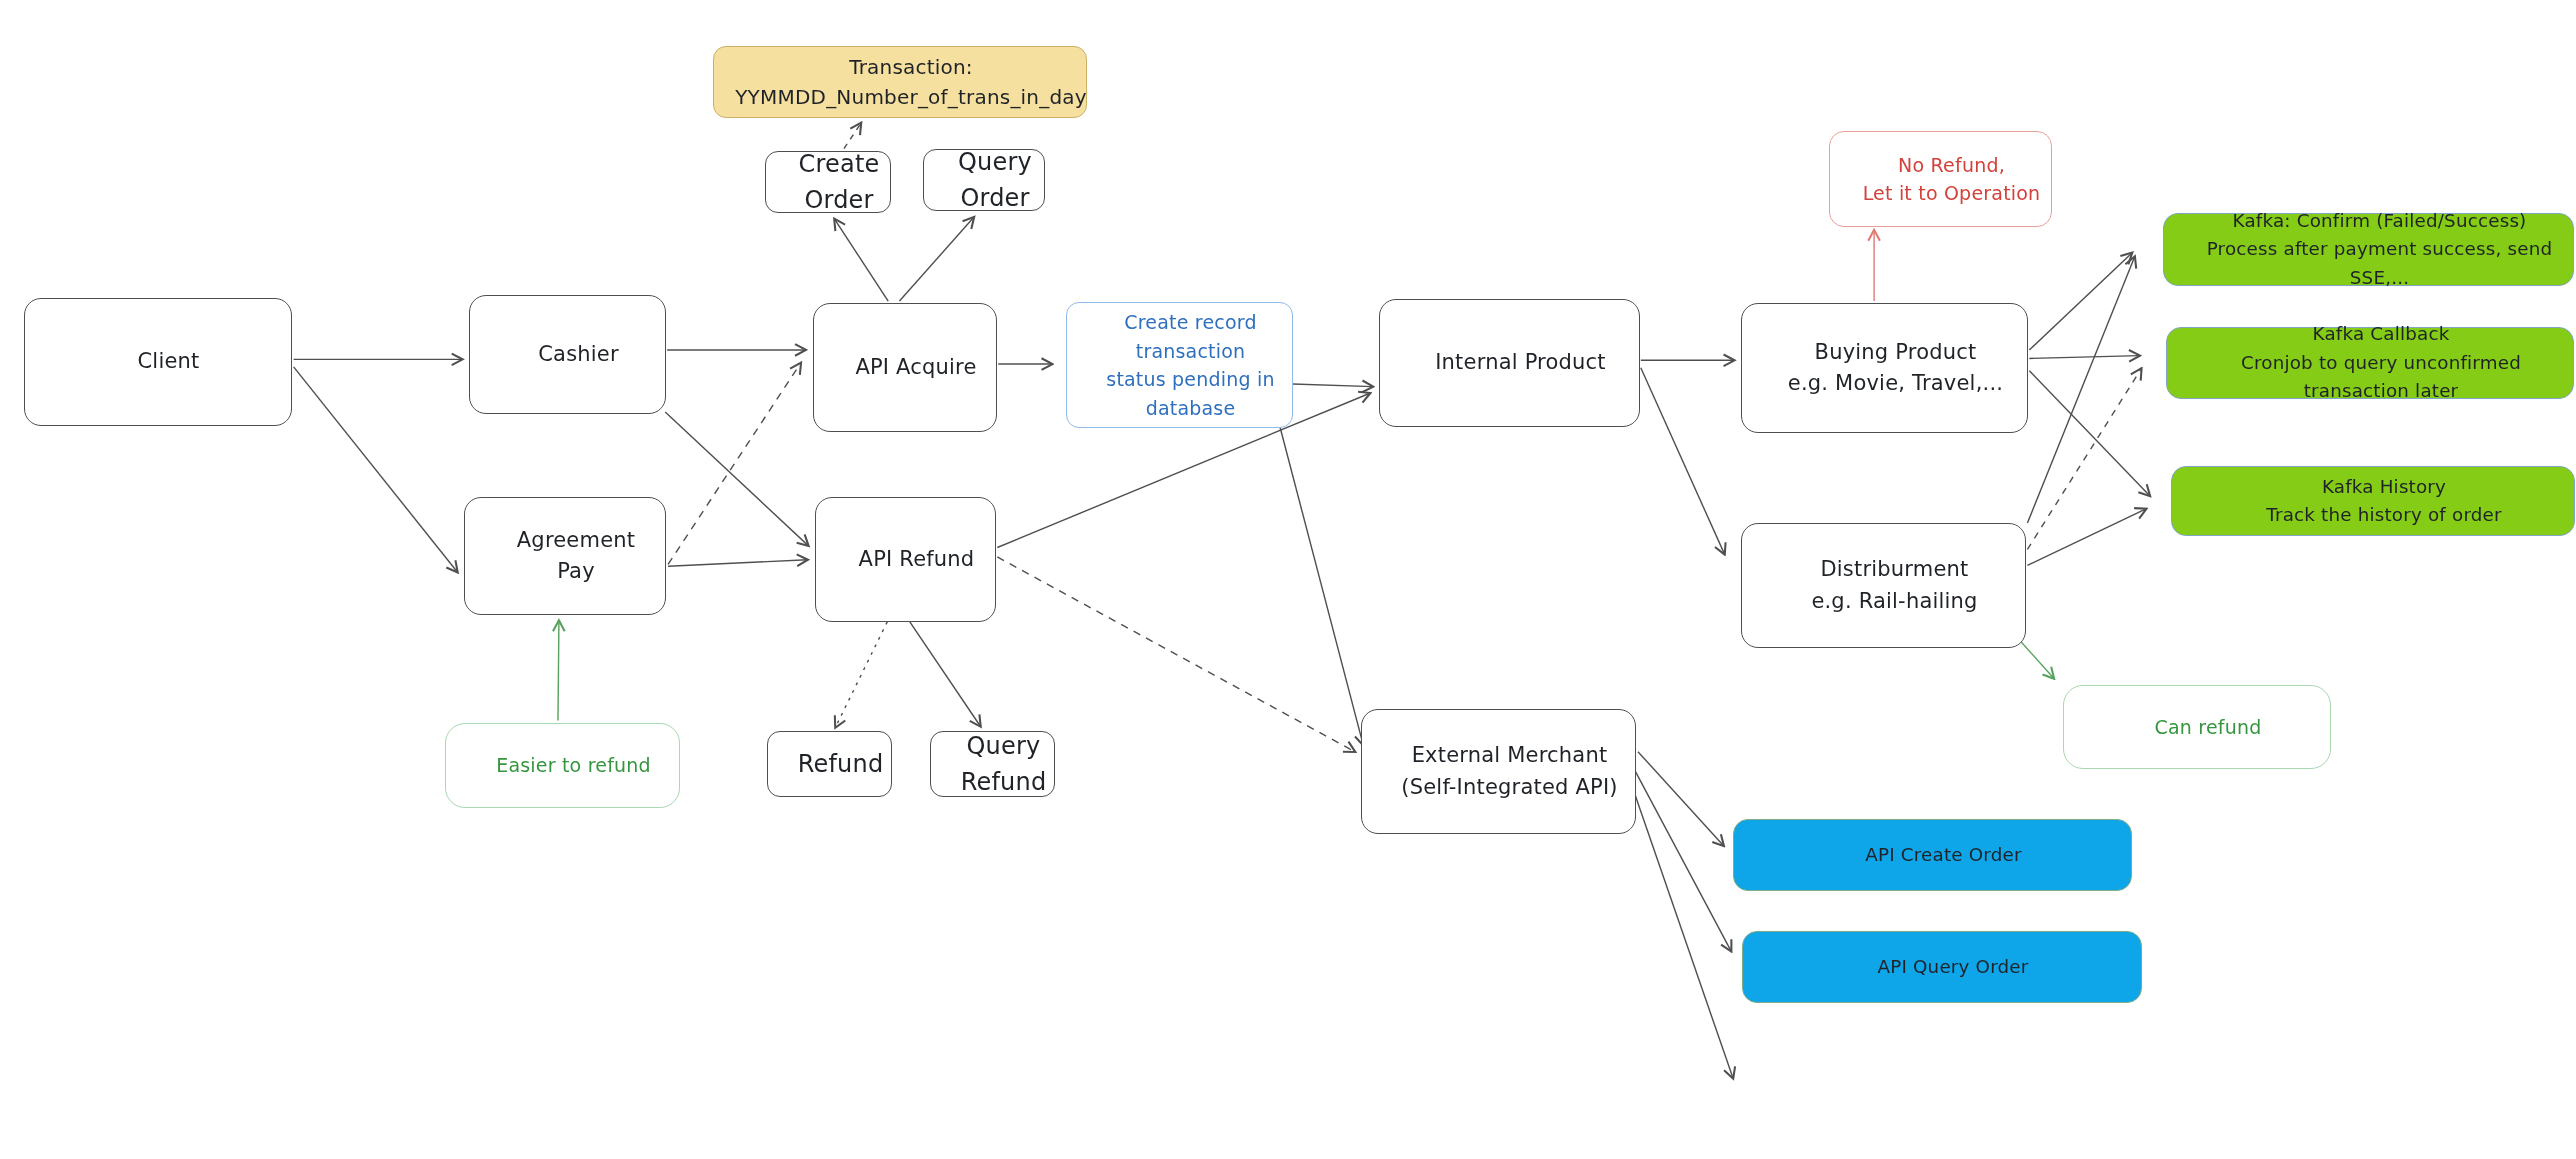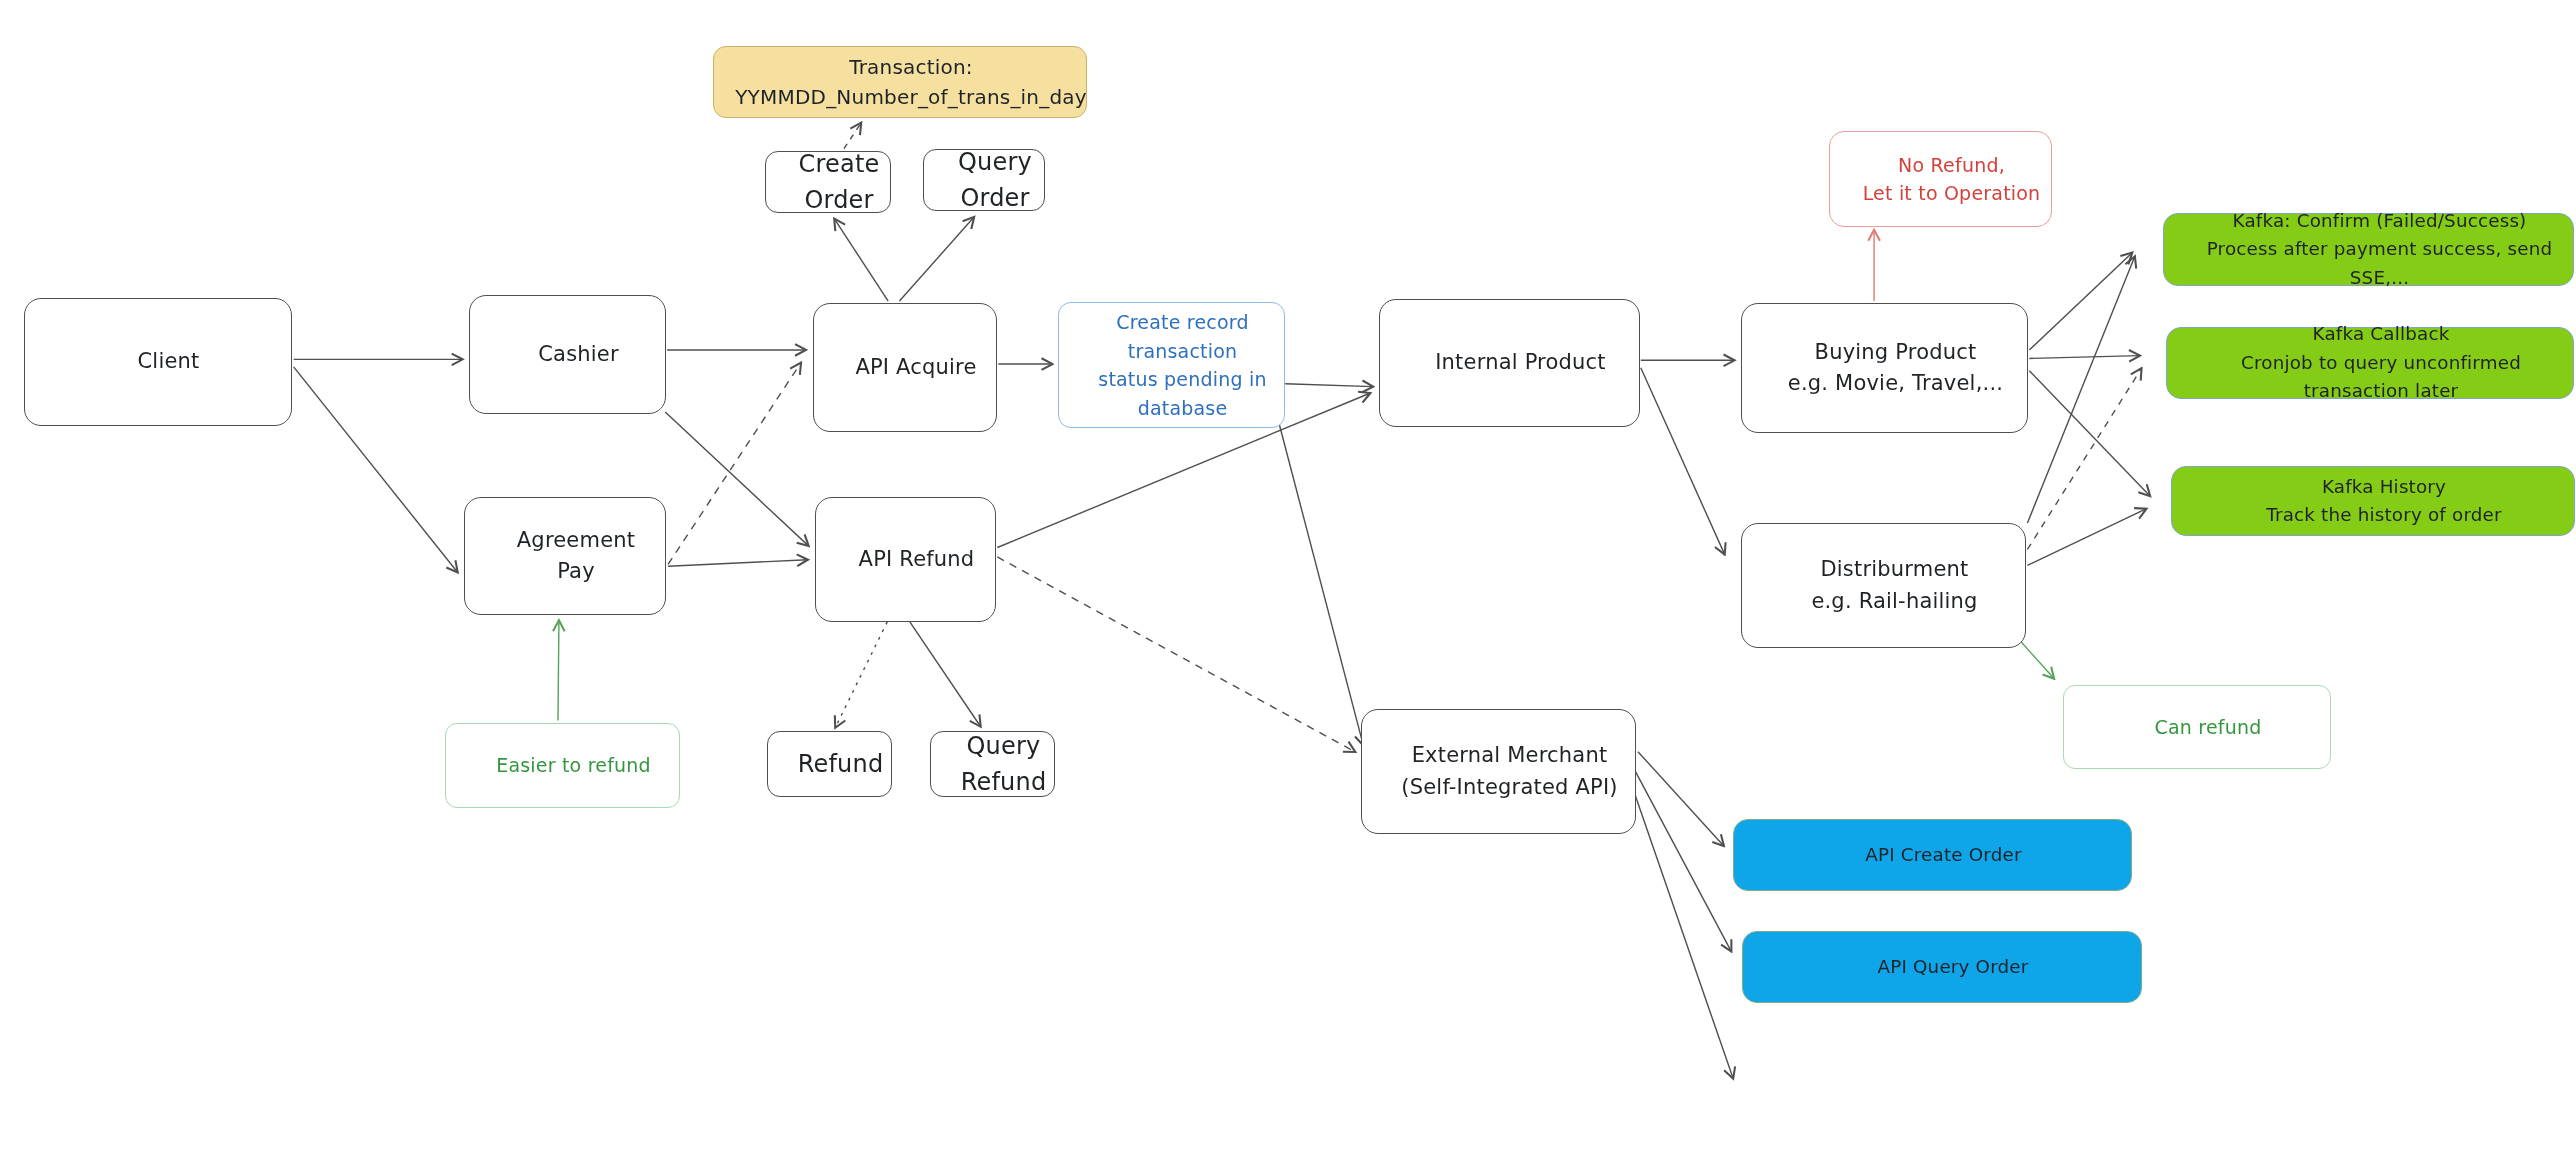--- a/index.html
+++ b/index.html
@@ -7,23 +7,23 @@
           font-family:"DejaVu Sans", sans-serif;}
   #edges{position:absolute;left:0;top:0;width:2576px;height:1159px;}
   .node{position:absolute;box-sizing:border-box;background:#fff;border:1.6px solid #4f4f4f;
         border-radius:17px;display:flex;align-items:center;justify-content:center;
         text-align:center;color:#1f2328;font-size:21px;line-height:1.5;letter-spacing:0.2px;padding-left:22px;}
   .lbl{display:block;white-space:pre-line;padding:0 9.4px;}
   .small{border-radius:13px;font-size:24px;}
   .yellow{background:#f5e0a0;border-color:#cbb066;border-radius:13px;font-size:20px;}
   .bluefill{background:#84cc16;border-color:#7fa6c6;border-radius:15px;font-size:18.3px;line-height:1.55;}
   .greenfill{background:#0ea5e9;border-color:#7fae85;border-radius:15px;font-size:18.3px;line-height:1.55;}
-  .blueoutline{border-color:#8fbbe8;color:#2e6fbe;font-size:19px;border-radius:13px;}
+  .blueoutline{border-color:#8fbbe8;color:#2e6fbe;font-size:19px;border-radius:13px;margin-left:8px;}
   .redoutline{border-color:#e89f98;color:#d4403a;font-size:19px;border-radius:15px;}
-  .greenoutline{border-color:#a9d8b1;color:#36963f;font-size:19px;border-radius:12px;}
+  .greenoutline{border-color:#a9d8b1;color:#36963f;font-size:19px;border-radius:20px;}
 </style>
 </head>
 <body>
 
 <div id="canvas">
 
   <svg id="edges" viewBox="0 0 2738 1232">
     <defs>
       <marker id="ah" viewBox="0 0 12 12" refX="10" refY="6" markerWidth="11" markerHeight="11" orient="auto">
         <path d="M2,1.5 L10.5,6 L2,10.5" fill="none" stroke="#4f4f4f" stroke-width="1.6"></path>

